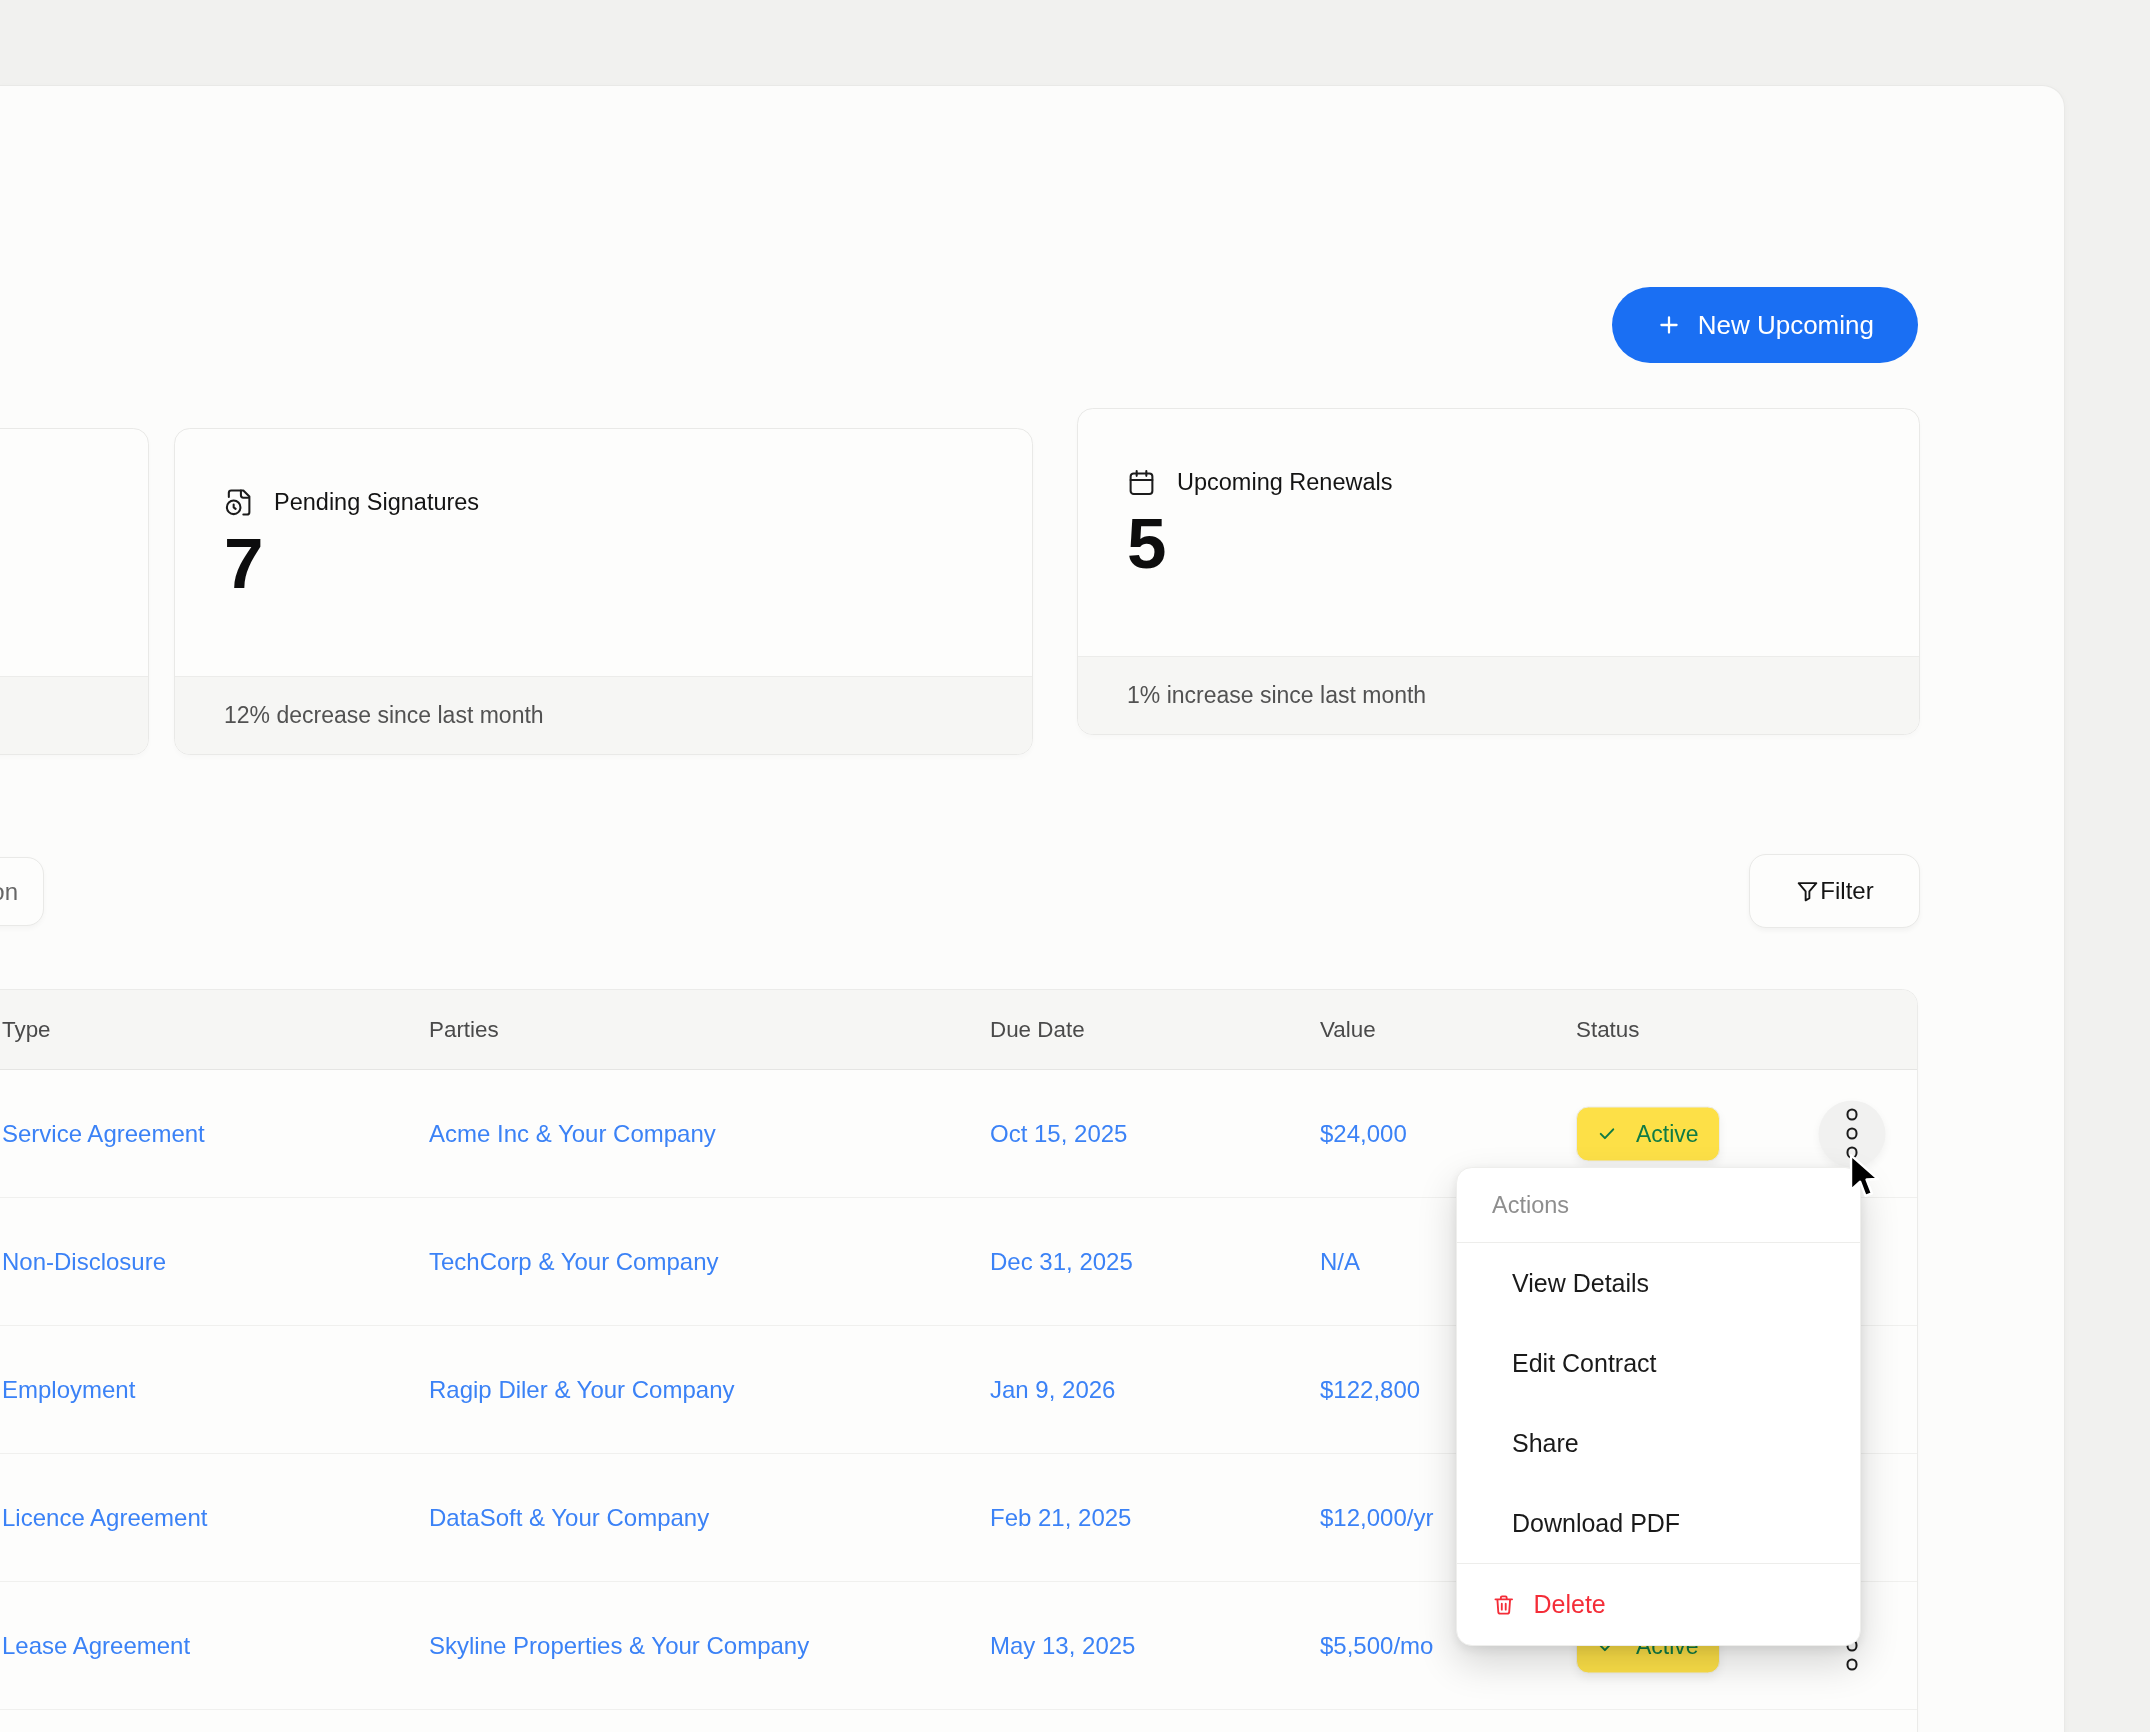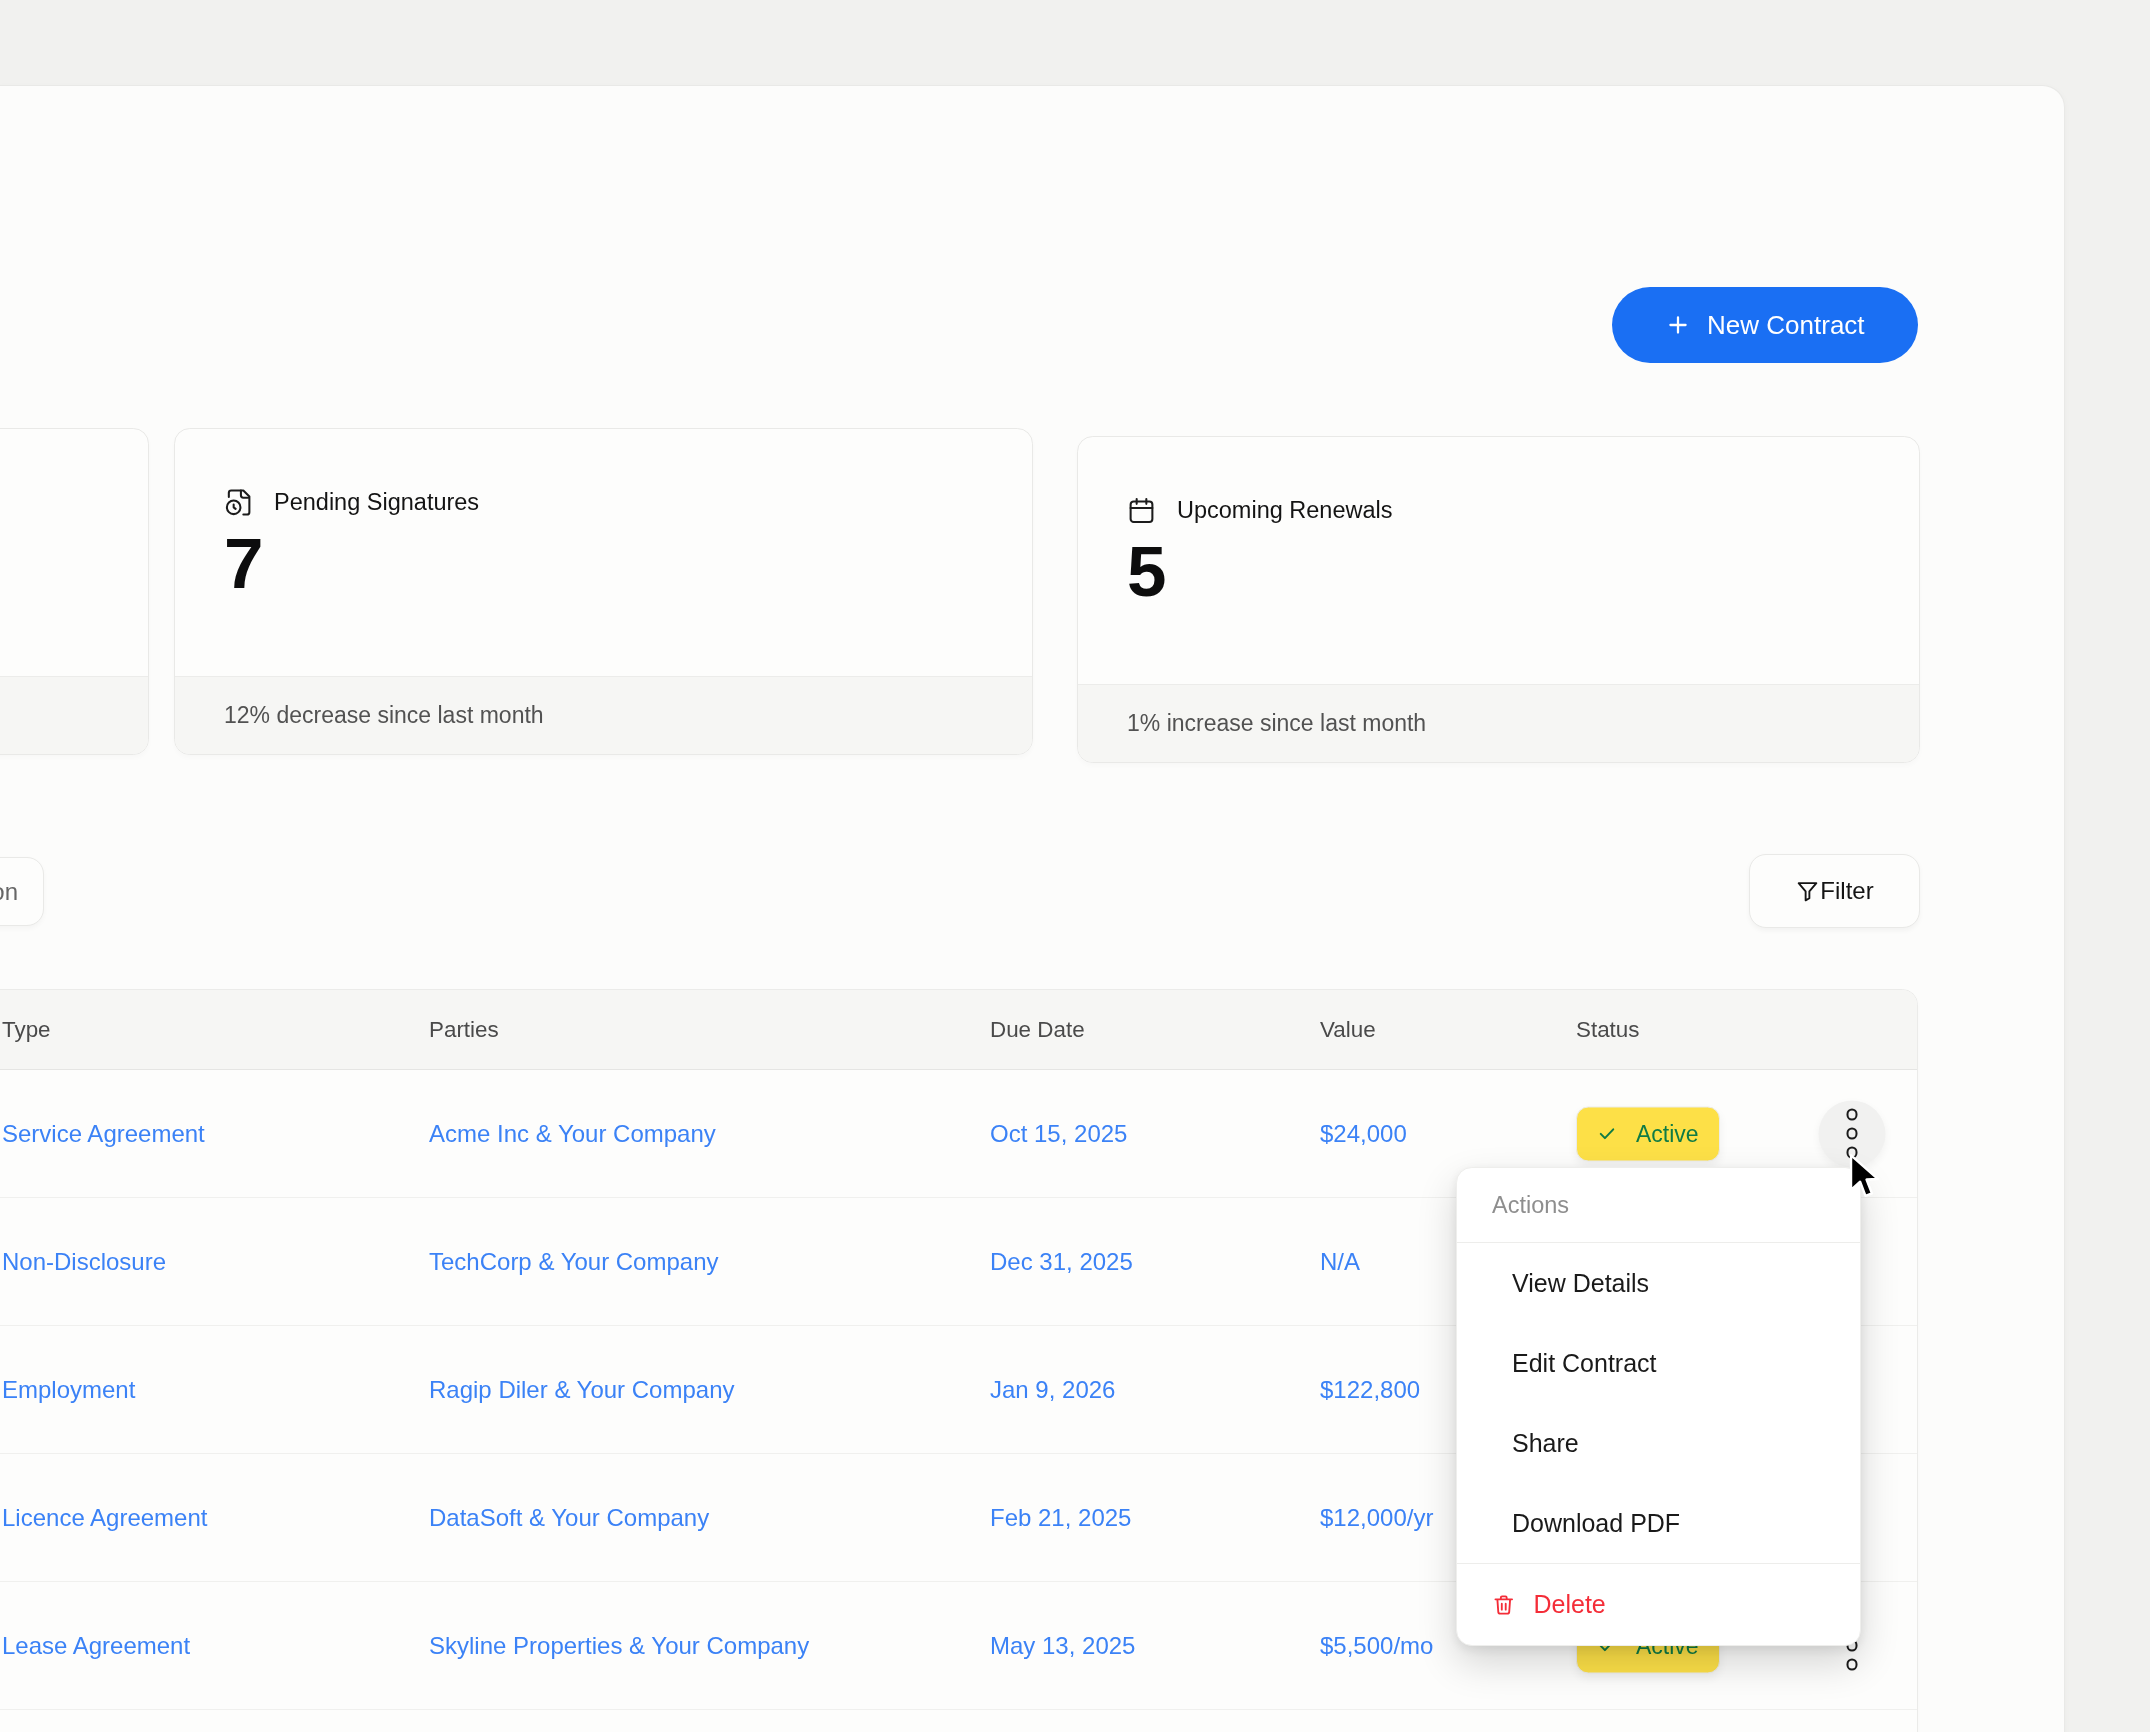--- a/index.html
+++ b/index.html
@@ -28,21 +28,21 @@
   }
   .new-contract svg{display:block;}
 
   
   .card{
     background:#fdfdfc;border:1.1px solid #e9e9e7;border-radius:15.7px;
     box-shadow:0 2.2px 5.6px rgba(0,0,0,0.02);
   }
   .card-partial{left:-694px;top:428px;width:841px;height:325px;}
   .card-1{left:174px;top:428px;width:857px;height:325px;}
-  .card-2{left:1077px;top:436px;width:841px;height:325px;}
+  .card-2{left:1077px;top:408px;width:841px;height:325px;}
   .card .title-row{
     position:absolute;left:49px;top:39px;display:flex;align-items:center;gap:21px;margin-top:20px;
   }
   .card .title-row svg{display:block;}
   .card .title{font-size:23.5px;color:#141414;}
   .card .big-number{
     position:absolute;left:49px;top:94px;font-size:71px;font-weight:700;color:#0d0d0d;
     letter-spacing:-1.1px;
   }
   .card .footer{
@@ -139,21 +139,21 @@
 </style>
 </head>
 <body>
 
 <div class="abs panel"></div>
 
 <button class="abs new-contract">
   <svg width="26" height="26" viewBox="0 0 24 24" fill="none" stroke="#ffffff" stroke-width="2.1" stroke-linecap="round">
       <path d="M12 5v14M5 12h14"></path>
     </svg>
-  <span>New Contract</span>
+  <span>New Upcoming</span>
 </button>
 
 <div class="abs card card-partial">
   <div class="footer"></div>
 </div>
 
 <div class="abs card card-1">
   <div class="title-row">
     <svg width="29" height="29" viewBox="0 0 24 24" fill="none" stroke="#1c1c1c" stroke-width="1.7" stroke-linecap="round" stroke-linejoin="round">
       <path d="M16 22h3a2 2 0 0 0 2-2V7l-5-5H6a2 2 0 0 0-2 2v3.5"></path>

